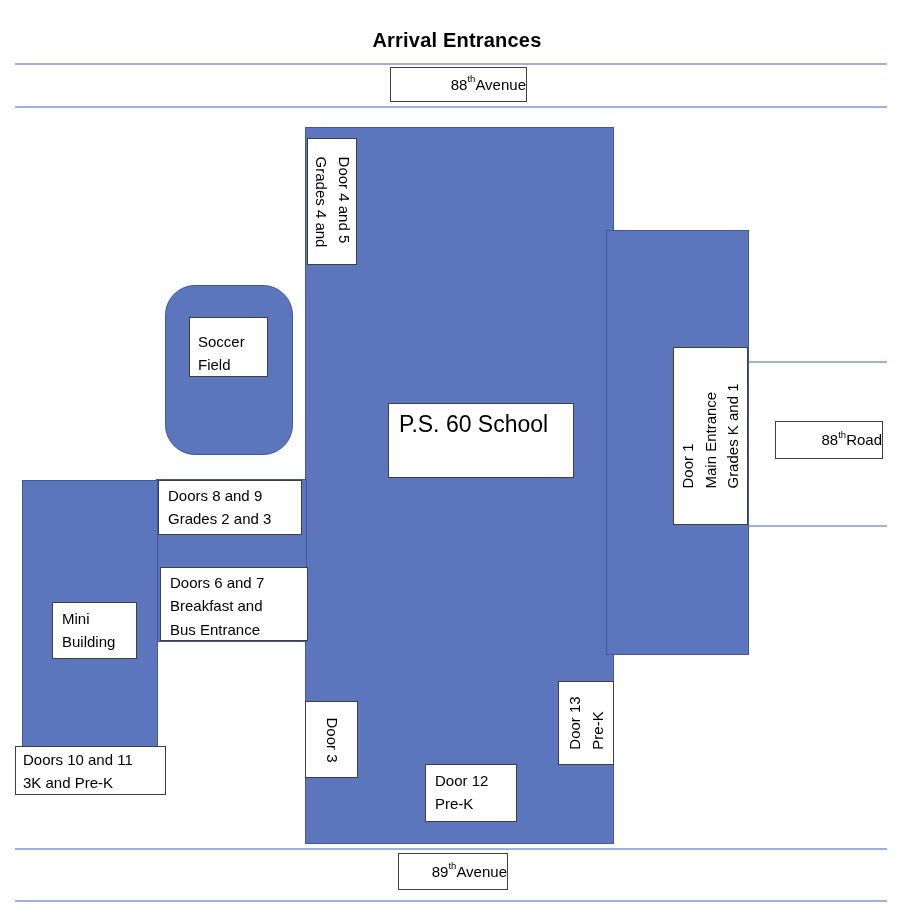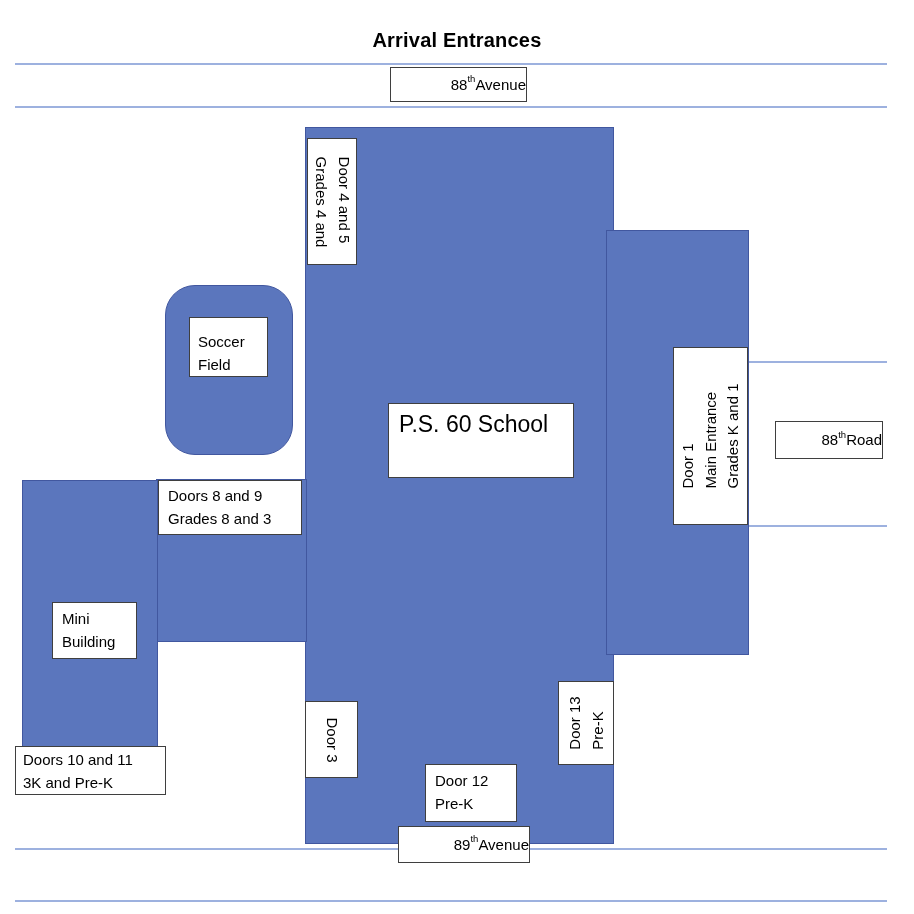--- a/index.html
+++ b/index.html
@@ -55,21 +55,21 @@
   <div class="lbox street" style="left:390px; top:67px; width:137px; height:35px;">
     <span>88</span>
       <span class="sup">th</span>
       <span> Avenue</span>
   </div>
   <div class="lbox street" style="left:775px; top:421px; width:108px; height:38px;">
     <span>88</span>
       <span class="sup">th</span>
       <span> Road</span>
   </div>
-  <div class="lbox street" style="left:398px; top:826px; width:132px; height:37px;">
+  <div class="lbox street" style="left:398px; top:853px; width:110px; height:37px;">
     <span>89</span>
       <span class="sup">th</span>
       <span> Avenue</span>
   </div>
 
   <div class="lbox school-label" style="left:372px; top:403px; width:186px; height:75px;margin-left:16px;">
     <div>P.S. 60 School</div>
   </div>
 
   <div class="lbox" style="left:189px; top:317px; width:79px; height:60px; padding:12px 0 0 8px;">
@@ -92,23 +92,28 @@
   <div class="lbox" style="left:673px; top:347px; width:75px; height:178px;">
     <div class="rot ccw">
       <div>Door 1</div>
       <div>Main Entrance</div>
       <div>Grades K and 1</div>
     </div>
   </div>
 
   <div class="lbox" style="left:158px; top:480px; width:144px; height:55px; padding:3px 0 0 9px;">
     <div>Doors 8 and 9</div>
-    <div>Grades 8 and 3</div>
+    <div>Grades 2 and 3</div>
   </div>
 
+  <div class="lbox" style="left:160px; top:567px; width:148px; height:74px; padding:3px 0 0 9px;">
+    <div>Doors 6 and 7</div>
+    <div>Breakfast and</div>
+    <div>Bus Entrance</div>
+  </div>
 
   <div class="lbox" style="left:15px; top:746px; width:151px; height:49px; padding:1px 0 0 7px;">
     <div>Doors 10 and 11</div>
     <div>3K and Pre-K</div>
   </div>
 
   <div class="lbox" style="left:305px; top:701px; width:53px; height:77px;">
     <div class="rot cw">
       <div>Door 3</div>
     </div>

